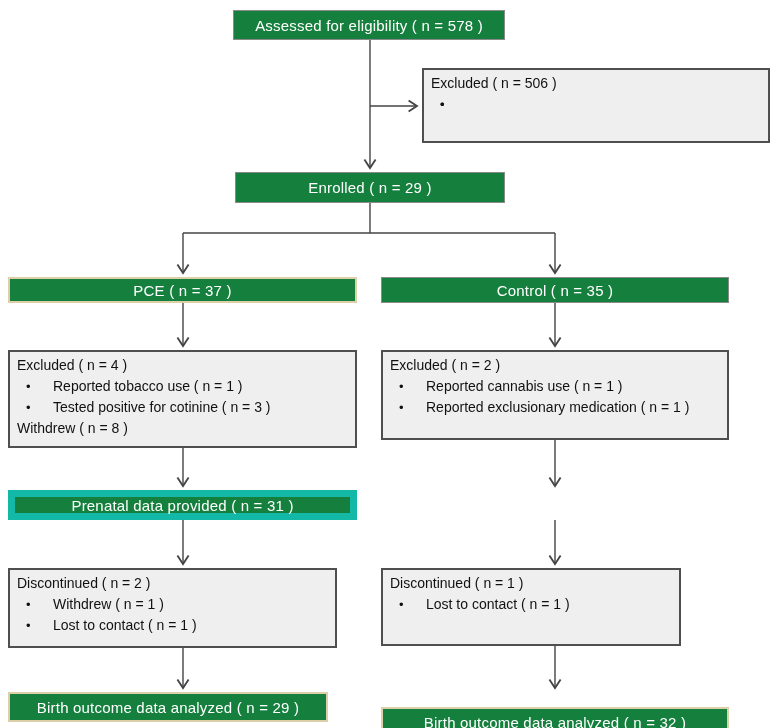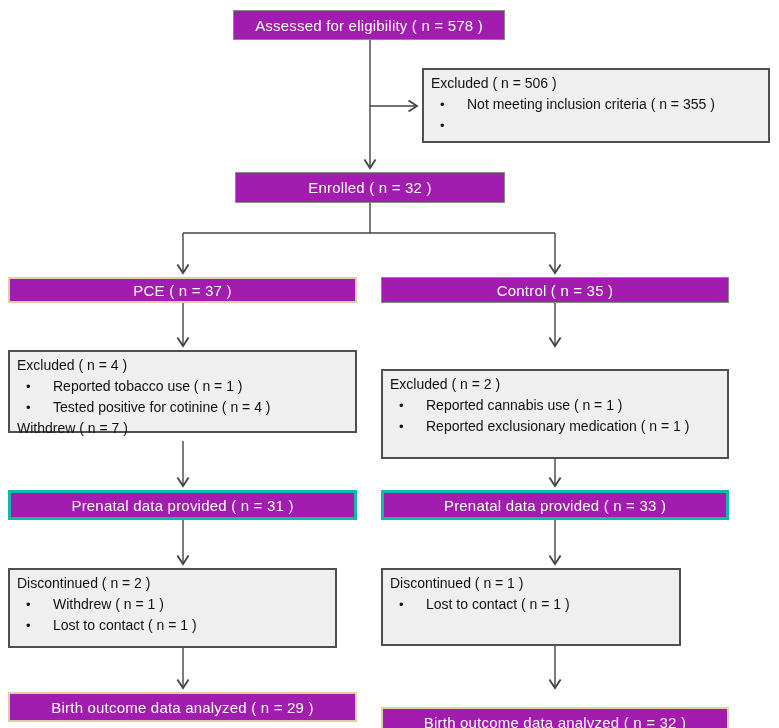--- a/index.html
+++ b/index.html
@@ -6,50 +6,50 @@
   #stage{
     position:relative;
     width:779px;height:728px;
     background:#ffffff;
     font-family:"Liberation Sans", sans-serif;
     overflow:hidden;
   }
   #connectors{position:absolute;left:0;top:0;width:779px;height:728px;pointer-events:none;}
   .box{position:absolute;box-sizing:border-box;}
   .black-box{
-    background:#a21caf;color:#ffffff;
+    background:#15803d;color:#ffffff;
     display:flex;align-items:center;justify-content:center;
     font-size:15px;letter-spacing:.2px;text-align:center;
   }
   .bd-gray{border:1px solid #8a8a8a;}
   .bd-tan{border:2px solid #ddd0a9;}
-  .bd-none{border:3px solid #14b8a6;}
+  .bd-none{border:7px solid #14b8a6;}
   .note-box{
     background:#efefef;color:#111111;
     border:2px solid #4f4f4f;
     font-size:14px;line-height:21px;
     padding:3px 5px 10px 5px;
   }
   .note-title{padding-left:2px;}
   .note-footer{padding-left:2px;}
   .bullet-row{position:relative;padding-left:38px;}
   .dot{position:absolute;left:11px;top:0;font-size:13px;}
   
   .b-assessed {left:233px;top:10px; width:272px;height:30px;}
   .b-excl-top {left:422px;top:68px; width:348px;height:75px;}
   .b-enrolled {left:235px;top:172px;width:270px;height:31px;}
   .b-pce      {left:8px;  top:277px;width:349px;height:26px;}
   .b-control  {left:381px;top:277px;width:348px;height:26px;}
-  .b-excl-l   {left:8px;  top:350px;width:349px;height:83px;}
-  .b-excl-r   {left:381px;top:350px;width:348px;height:90px;margin-top:19px;}
+  .b-excl-l   {left:8px;  top:350px;width:349px;height:98px;}
+  .b-excl-r   {left:381px;top:350px;width:348px;height:90px;}
   .b-pren-l   {left:8px;  top:490px;width:349px;height:30px;}
   .b-pren-r   {left:381px;top:490px;width:348px;height:30px;}
   .b-disc-l   {left:8px;  top:568px;width:329px;height:80px;}
   .b-disc-r   {left:381px;top:568px;width:300px;height:78px;}
-  .b-birth-l  {left:8px;  top:692px;width:349px;height:30px;}
+  .b-birth-l  {left:8px;  top:692px;width:320px;height:30px;}
   .b-birth-r  {left:381px;top:707px;width:348px;height:30px;}
 </style>
 </head>
 <body>
 
 <div id="stage">
 
   <svg id="connectors" viewBox="0 0 779 728" xmlns="http://www.w3.org/2000/svg">
     <defs>
       <marker id="arrow" viewBox="0 0 10 10" refX="7" refY="5" markerWidth="10" markerHeight="10" orient="auto">
@@ -75,68 +75,64 @@
   </svg>
 
   <div class="box black-box bd-gray b-assessed">
     <span>Assessed for eligibility ( n = 578 )</span>
   </div>
 
   <div class="box note-box b-excl-top">
     <div class="note-title">Excluded ( n = 506 )</div>
     <div class="bullet-row">
       <span class="dot">•</span>
-      <span>Not meeting inclusion criteria ( n = 355 )</span>
     </div>
     <div class="bullet-row">
       <span class="dot">•</span>
     </div>
   </div>
 
   <div class="box black-box bd-gray b-enrolled">
-    <span>Enrolled ( n = 32 )</span>
+    <span>Enrolled ( n = 29 )</span>
   </div>
 
   <div class="box black-box bd-tan b-pce">
     <span>PCE ( n = 37 )</span>
   </div>
   <div class="box black-box bd-gray b-control">
     <span>Control ( n = 35 )</span>
   </div>
 
   <div class="box note-box b-excl-l">
     <div class="note-title">Excluded ( n = 4 )</div>
     <div class="bullet-row">
       <span class="dot">•</span>
       <span>Reported tobacco use ( n = 1 )</span>
     </div>
     <div class="bullet-row">
       <span class="dot">•</span>
-      <span>Tested positive for cotinine ( n = 4 )</span>
+      <span>Tested positive for cotinine ( n = 3 )</span>
     </div>
-    <div class="note-footer">Withdrew ( n = 7 )</div>
+    <div class="note-footer">Withdrew ( n = 8 )</div>
   </div>
 
   <div class="box note-box b-excl-r">
     <div class="note-title">Excluded ( n = 2 )</div>
     <div class="bullet-row">
       <span class="dot">•</span>
       <span>Reported cannabis use ( n = 1 )</span>
     </div>
     <div class="bullet-row">
       <span class="dot">•</span>
       <span>Reported exclusionary medication ( n = 1 )</span>
     </div>
   </div>
 
   <div class="box black-box bd-none b-pren-l">
     <span>Prenatal data provided ( n = 31 )</span>
-  </div>
-  <div class="box black-box bd-none b-pren-r">
-    <span>Prenatal data provided ( n = 33 )</span>
   </div>
 
   <div class="box note-box b-disc-l">
     <div class="note-title">Discontinued ( n = 2 )</div>
     <div class="bullet-row">
       <span class="dot">•</span>
       <span>Withdrew ( n = 1 )</span>
     </div>
     <div class="bullet-row">
       <span class="dot">•</span>

